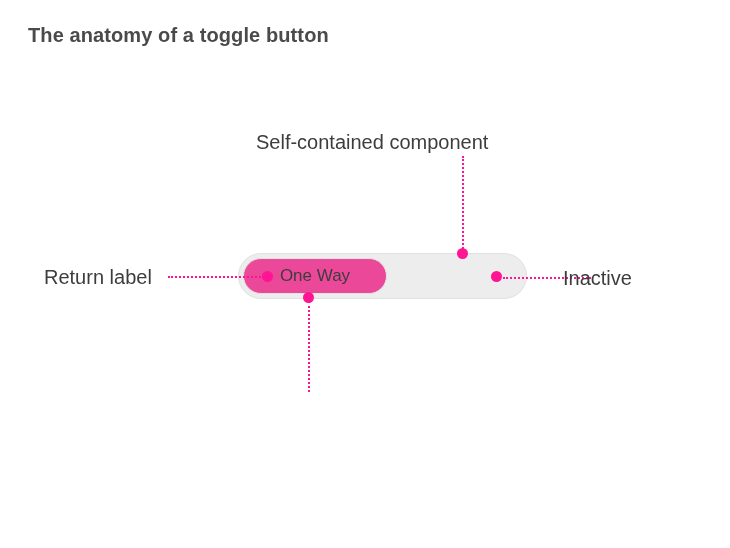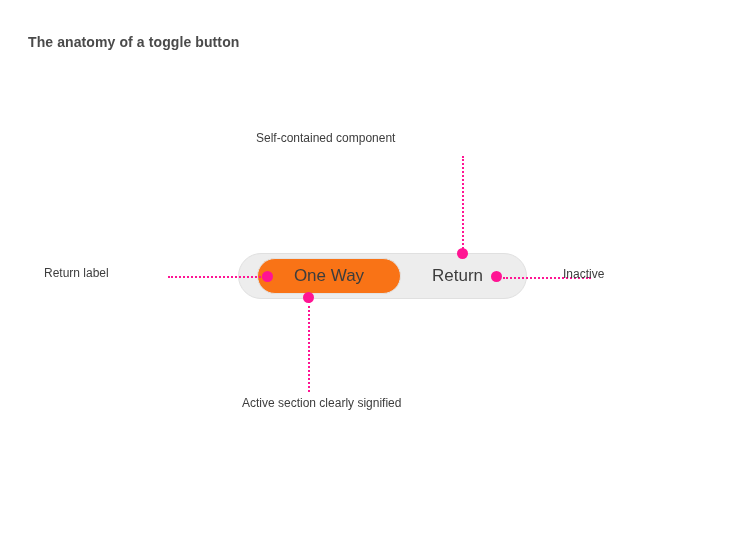--- a/index.html
+++ b/index.html
@@ -18,26 +18,25 @@
     position: relative;
     width: 730px;
     height: 548px;
   }
 
   
   .page-title {
     position: absolute;
     left: 28px;
     top: 24px;
-    font-size: 14px;
+    font-size: 20px;
     font-weight: bold;
     color: #4a4a4a;
     letter-spacing: 0.1px;
     white-space: nowrap;
-    margin-top: 10px;
   }
 
   
   .toggle {
     position: absolute;
     left: 238px;
     top: 253px;
     width: 289px;
     height: 46px;
     background: #ededed;
@@ -51,37 +50,37 @@
     height: 100%;
     display: flex;
     align-items: center;
     justify-content: center;
     box-sizing: border-box;
     font-size: 17px;
     color: #3d3d3d;
     white-space: nowrap;
   }
   .seg-active {
-    left: 18px;
+    left: 4px;
     top: 4px;
     width: 144px;
     height: 36px;
-    background: #f97316;
+    background: #ec4899;
     border: 1px solid #e3e3e3;
     border-radius: 18px;
   }
   .seg-inactive {
     left: 152px;
     width: 133px;
   }
 
   
   .annot {
     position: absolute;
-    font-size: 12px;
+    font-size: 20px;
     color: #3d3d3d;
     white-space: nowrap;
   }
   .annot-concise   { left: 44px;  top: 266px; }
   .annot-self      { left: 256px; top: 131px; }
   .annot-inactive  { left: 563px; top: 267px; }
   .annot-active    { left: 242px; top: 396px; }
 
   
   .leader-h {
@@ -114,31 +113,29 @@
 </style>
 </head>
 <body>
 
 <div id="stage">
 
   <div class="page-title">The anatomy of a toggle button</div>
 
   <div class="toggle">
     <div class="toggle-segment seg-active">One Way</div>
-    <div class="toggle-segment seg-inactive">Return</div>
   </div>
 
   <div class="leader-h lead-concise"></div>
   <div class="leader-h lead-inactive"></div>
   <div class="leader-v lead-self"></div>
   <div class="leader-v lead-active"></div>
 
   <div class="dot dot-concise"></div>
   <div class="dot dot-inactive"></div>
   <div class="dot dot-self"></div>
   <div class="dot dot-active"></div>
 
   <div class="annot annot-concise">Return label</div>
   <div class="annot annot-self">Self-contained component</div>
   <div class="annot annot-inactive">Inactive</div>
-  <div class="annot annot-active">Active section clearly signified</div>
 
 </div>
 
 </body></html>

